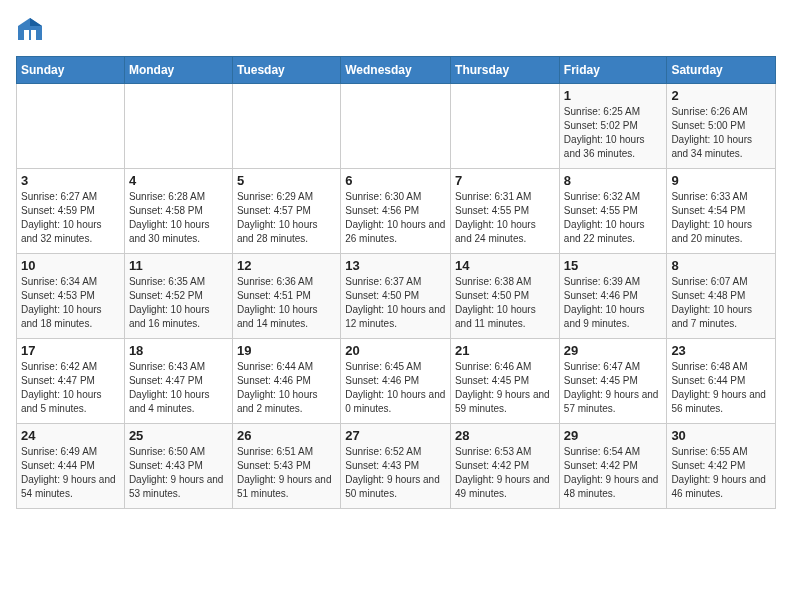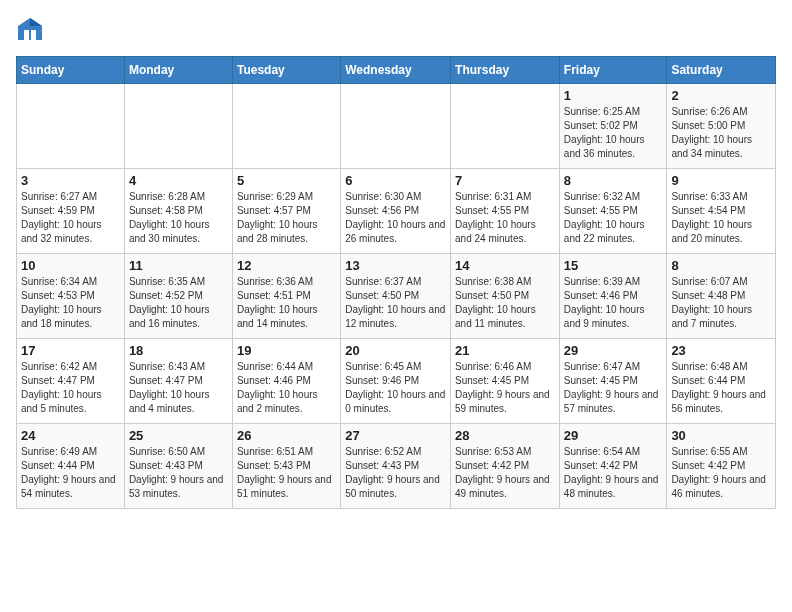--- a/index.html
+++ b/index.html
@@ -243,21 +243,21 @@
         </td>
         <td>
           <span class="day-num">19</span>
           <div class="day-info">Sunrise: 6:44 AM
 Sunset: 4:46 PM
 Daylight: 10 hours and 2 minutes.</div>
         </td>
         <td>
           <span class="day-num">20</span>
           <div class="day-info">Sunrise: 6:45 AM
-Sunset: 9:46 PM
+Sunset: 4:46 PM
 Daylight: 10 hours and 0 minutes.</div>
         </td>
         <td>
           <span class="day-num">21</span>
           <div class="day-info">Sunrise: 6:46 AM
 Sunset: 4:45 PM
 Daylight: 9 hours and 59 minutes.</div>
         </td>
         <td>
           <span class="day-num">29</span>

